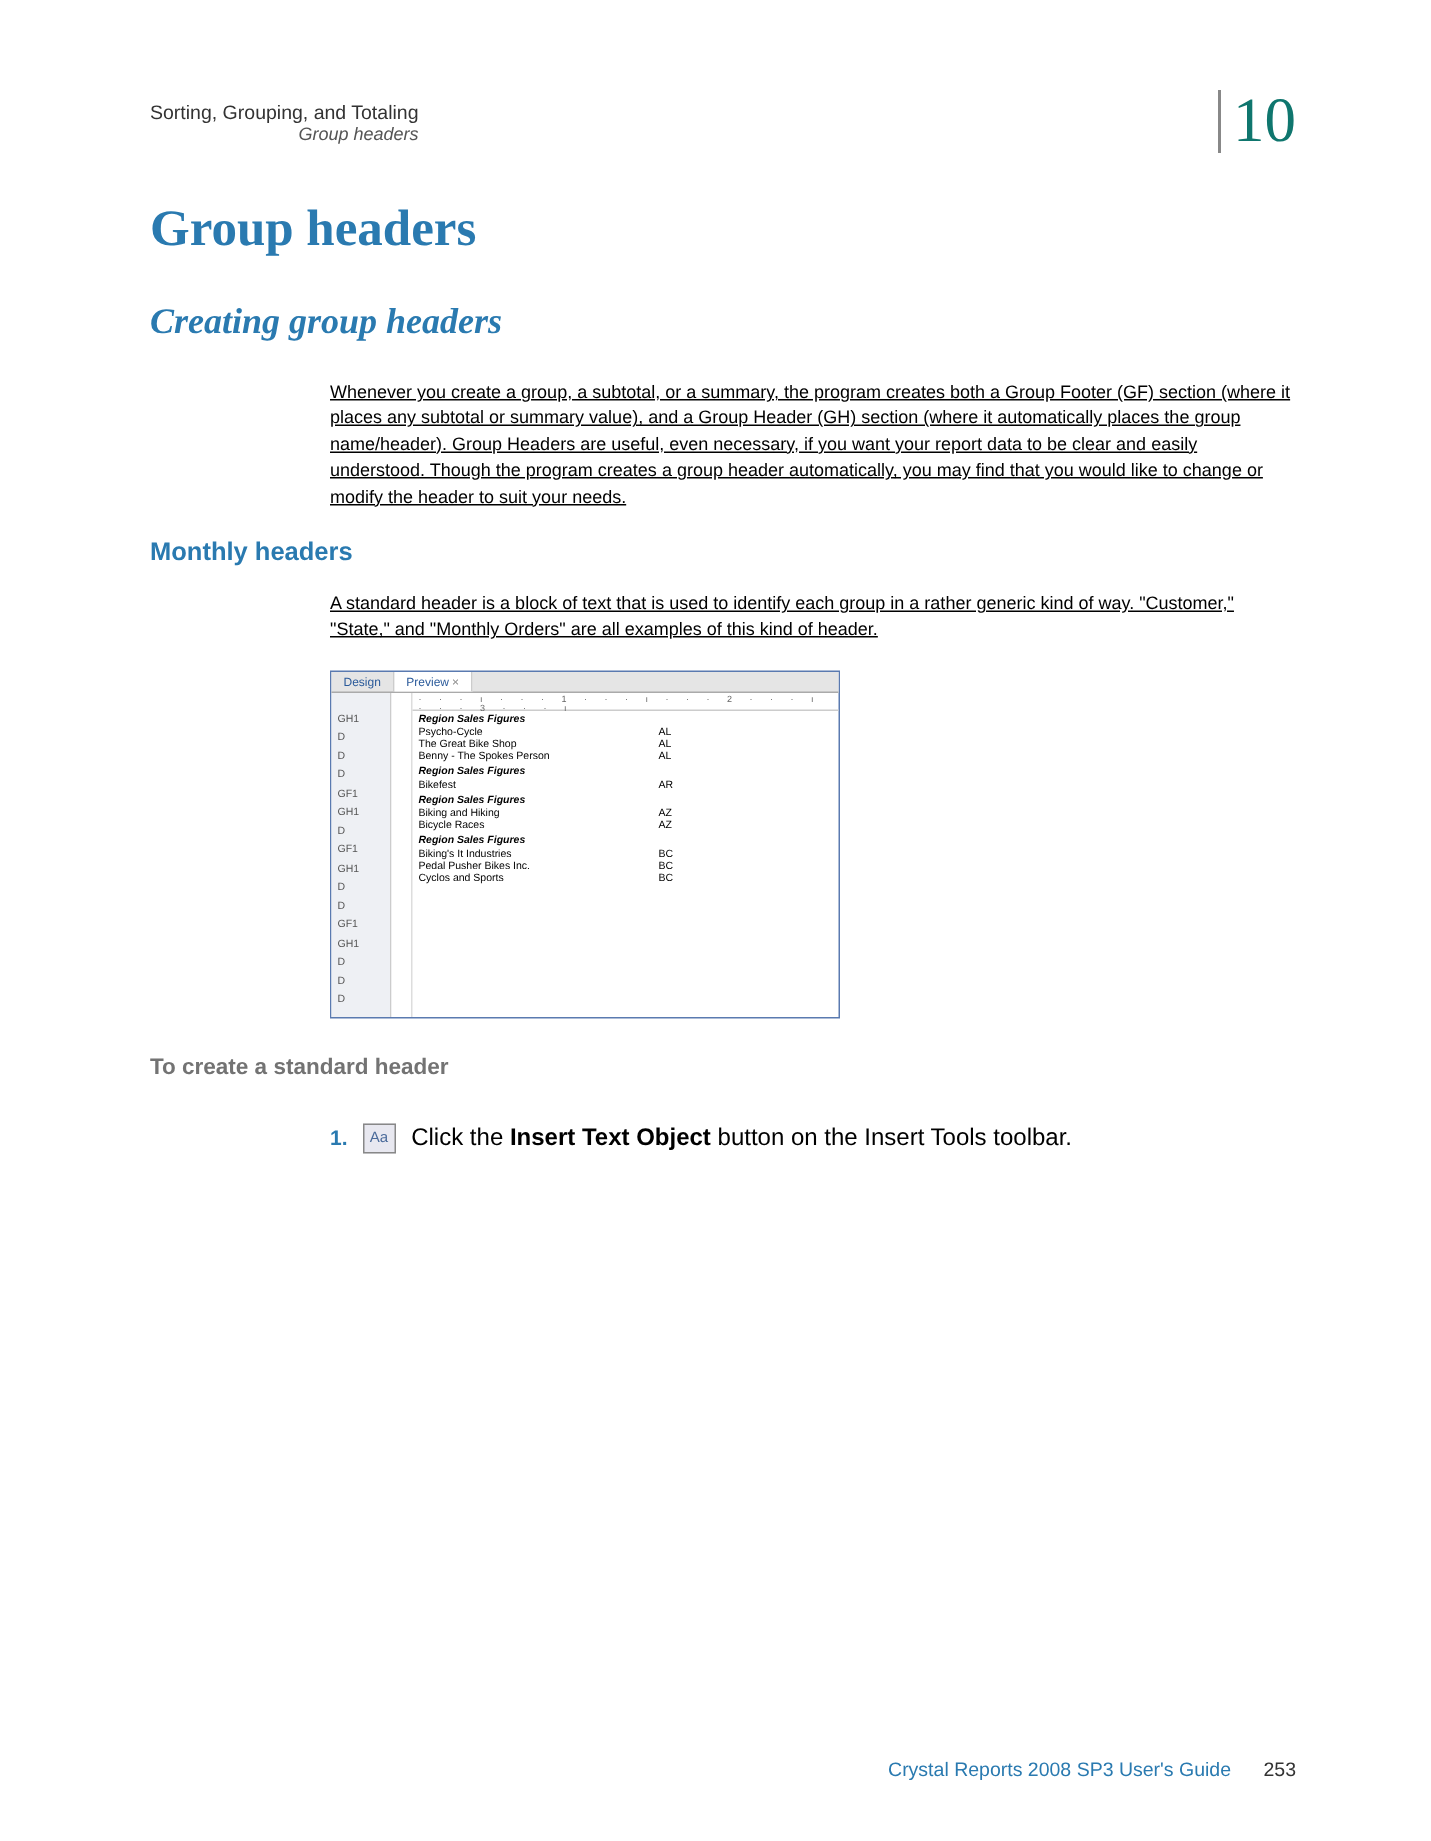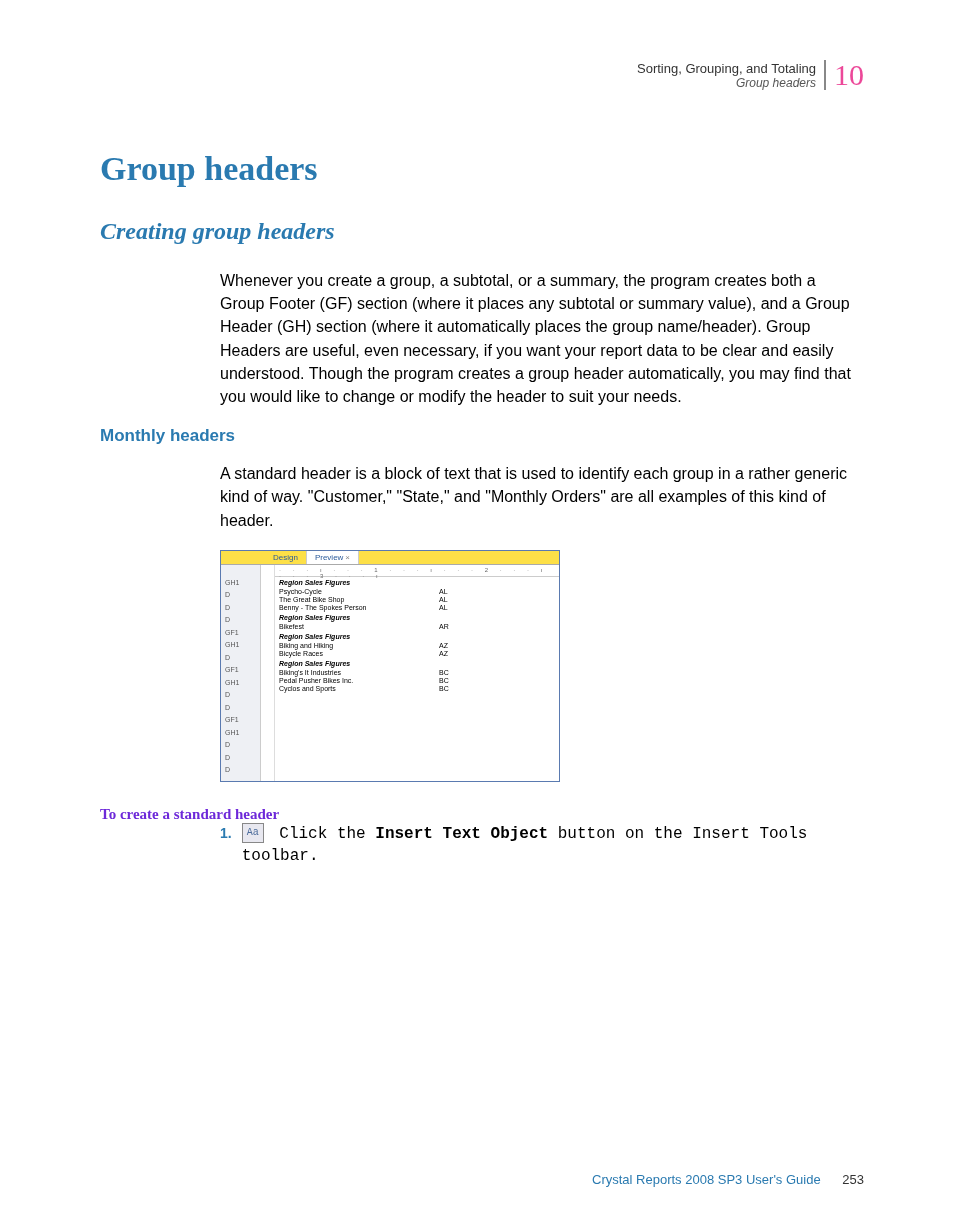--- a/index.html
+++ b/index.html
@@ -9,38 +9,38 @@
     background: #fff;
     font-family: Arial, Helvetica, sans-serif;
     color: #000;
     position: relative;
   }
   .page {
     padding: 60px 90px 0 100px;
   }
   .header-line {
     display: flex;
-    justify-content: flex-end;
+    justify-content: space-between;
     align-items: center;
-    margin-bottom: 60px;
+    margin-bottom: 32px;
   }
   .header-text {
     text-align: right;
     font-size: 13px;
     color: #333;
     margin-right: 8px;
   }
   .header-sub {
     font-style: italic;
     font-size: 12px;
     color: #555;
   }
   .chapter-num {
-    font-size: 30px;
-    color: #ec4899;
+    font-size: 42px;
+    color: #0f766e;
     font-family: Georgia, 'Times New Roman', serif;
     border-left: 2px solid #888;
     padding-left: 8px;
     line-height: 1;
   }
   h1.section-title {
     font-family: Georgia, 'Times New Roman', serif;
     font-size: 34px;
     color: #2a7ab0;
     font-weight: bold;
@@ -55,32 +55,33 @@
     font-style: italic;
   }
   h3.sub-sub {
     font-family: Arial, Helvetica, sans-serif;
     font-size: 17px;
     color: #2a7ab0;
     font-weight: bold;
     margin-bottom: 16px;
   }
   h4.proc-head {
-    font-family: Liberation Serif, serif;
+    font-family: Liberation Sans, sans-serif;
     font-size: 15px;
-    color: #6d28d9;
-    font-weight: bold;
-    margin-bottom: 0;
+    color: #737373;
+    font-weight: bold;
+    margin-bottom: 28px;
   }
   .body-text {
     margin-left: 120px;
-    font-size: 16px;
+    font-size: 12px;
     line-height: 1.45;
     color: #000;
     margin-bottom: 18px;
+    text-decoration: underline;
   }
   .step-row {
     margin-left: 120px;
     display: flex;
     align-items: flex-start;
   }
   .step-num {
     color: #2a7ab0;
     font-weight: bold;
     font-size: 14px;
@@ -96,35 +97,33 @@
     align-items: center;
     justify-content: center;
     margin-right: 6px;
     vertical-align: middle;
     font-size: 10px;
     color: #4a6a9a;
   }
   .step-text {
     font-size: 16px;
     line-height: 1.4;
-    font-family: Liberation Mono, monospace;
   }
   .screenshot {
     margin-left: 120px;
     width: 340px;
     border: 1px solid #5a7ab0;
     background: #fff;
     font-size: 8px;
     margin-bottom: 24px;
   }
   .ss-tabs {
     display: flex;
-    background: #fde047;
+    background: #e5e5e5;
     border-bottom: 1px solid #aaa;
-    padding-left: 44px;
   }
   .ss-tab {
     padding: 2px 8px;
     font-size: 8px;
     color: #2a5a9a;
     border-right: 1px solid #ccc;
   }
   .ss-tab.active { background: #fff; }
   .ss-close { margin-left: 2px; color: #888; }
   .ss-body { display: flex; }

